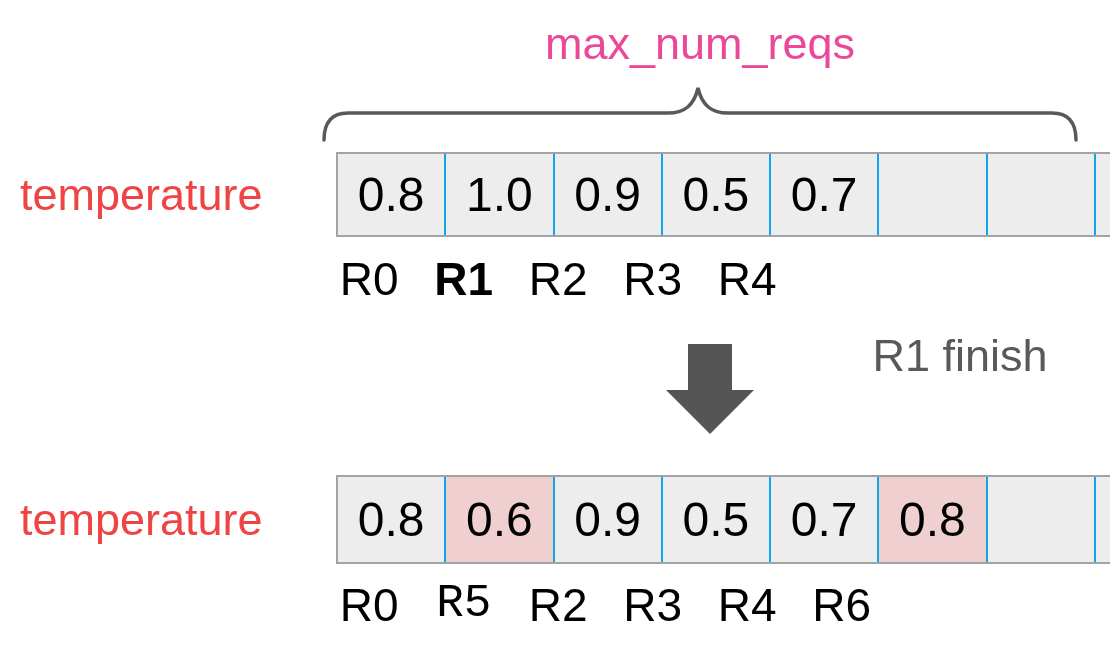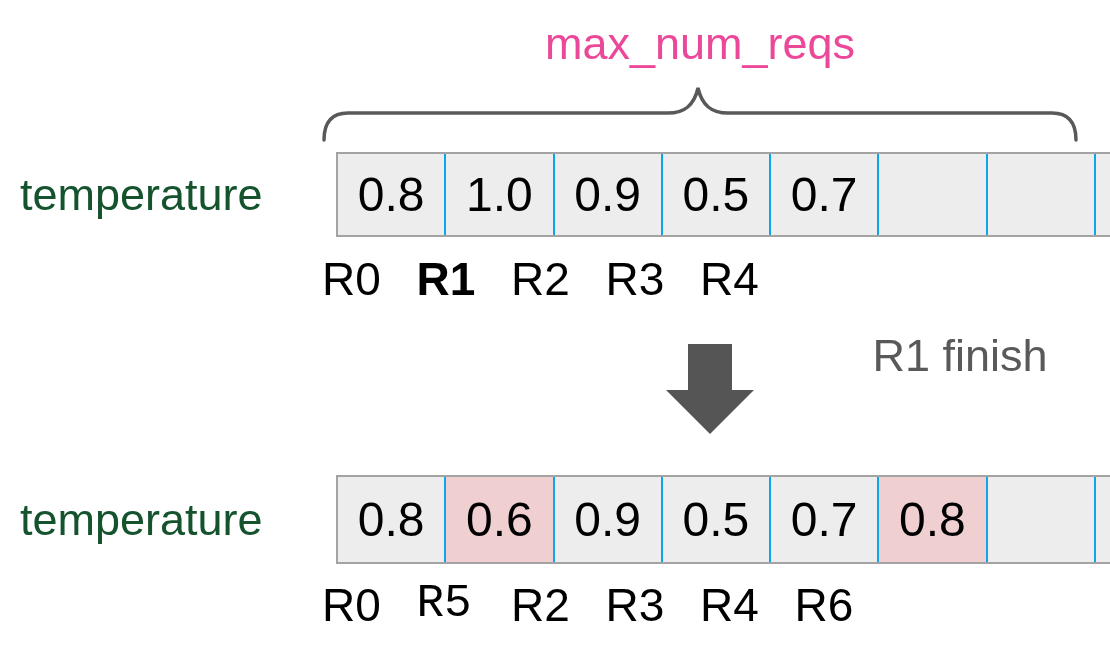--- a/index.html
+++ b/index.html
@@ -31,21 +31,21 @@
     width: 756px;
     height: 58px;
   }
   .row-label {
     position: absolute;
     left: 20px;
     width: 295px;
     display: flex;
     align-items: center;
     font-size: 45px;
-    color: #14532d;
+    color: #ef4444;
   }
   .row-label.top { top: 152px; height: 85px; }
   .row-label.bottom { top: 475px; height: 89px; }
   .array {
     position: absolute;
     left: 336px;
     width: 868px;
     display: flex;
     box-sizing: border-box;
     border: 2px solid #a3a3a3;
@@ -71,21 +71,21 @@
     left: 322px;
     width: 756px;
     height: 48px;
   }
   .index-row.top { top: 252px; }
   .index-row.bottom { top: 578px; }
   .index-label {
     position: absolute;
     top: 0;
     width: 94.5px;
-    text-align: left;
+    text-align: center;
     font-size: 46px;
     color: #000000;
   }
   .arrow-svg {
     position: absolute;
     left: 666px;
     top: 344px;
     width: 88px;
     height: 90px;
   }

